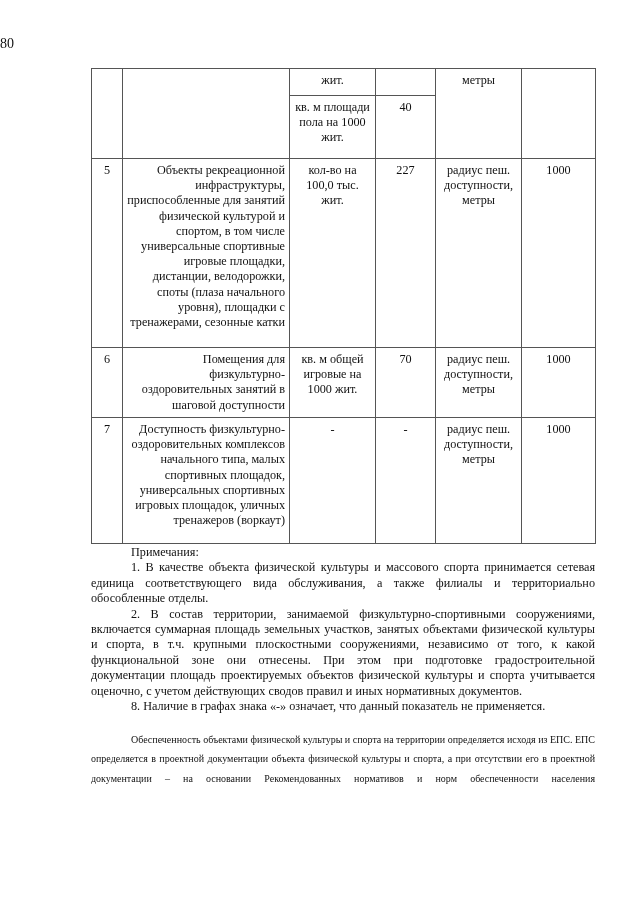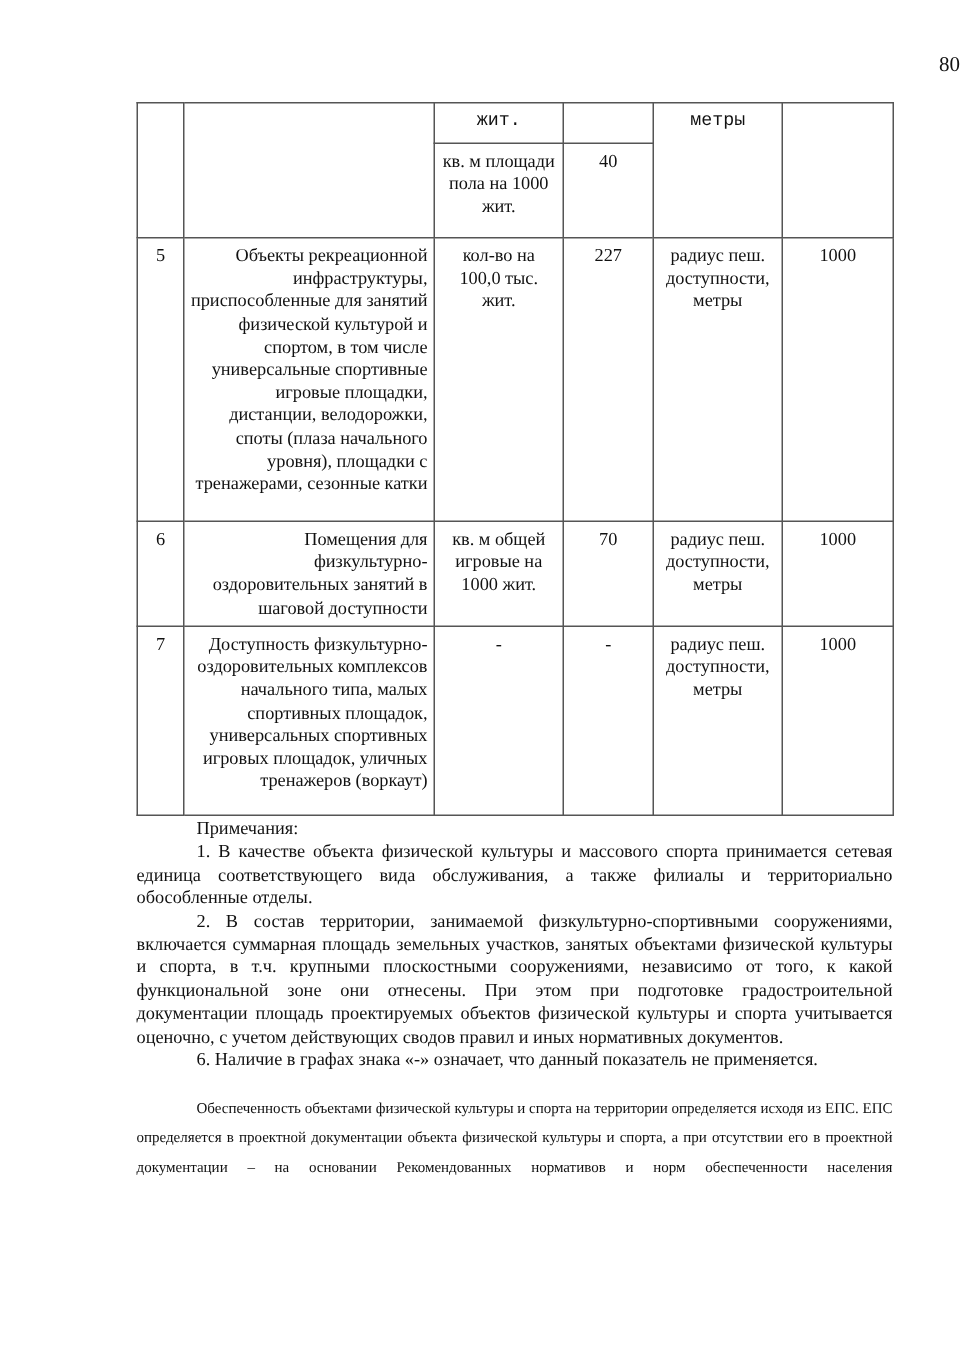--- a/index.html
+++ b/index.html
@@ -1,18 +1,18 @@
 <!DOCTYPE html>
 <html><head>
 <meta charset="utf-8">
 <style>
   html, body { margin: 0; padding: 0; background: #ffffff; }
   body { width: 640px; height: 905px; position: relative; overflow: hidden;
          font-family: "Liberation Serif", "DejaVu Serif", serif; color: #111; }
-  .page-number { position: absolute; top: 36px; left: 0; width: 640px; text-align: right; font-size: 14px; }
+  .page-number { position: absolute; top: 36px; left: 0; width: 640px; text-align: left; font-size: 14px; }
   table.norm { position: absolute; left: 91px; top: 68px; border-collapse: collapse; table-layout: fixed; width: 504px; font-size: 12.2px; line-height: 15.2px; }
   table.norm td { border: 1.3px solid #555; vertical-align: top; padding: 4px 4px 2px 4px; }
   col.c1 { width: 31px; } col.c2 { width: 167px; } col.c3 { width: 86px; }
   col.c4 { width: 60px; } col.c5 { width: 86px; } col.c6 { width: 74px; }
   td.center { text-align: center; }
   td.left { text-align: right; border-radius: 25px; }
   .notes { position: absolute; left: 91px; top: 545px; width: 504px; font-size: 12.2px; line-height: 15.4px; text-align: justify; }
   .notes p { margin: 0; text-indent: 40px; }
   .notes .title { text-indent: 40px; }
   .body-text { position: absolute; left: 91px; top: 730px; width: 504px; font-size: 10px; line-height: 19.4px; text-align: justify; }
@@ -26,21 +26,21 @@
 <table class="norm">
   <colgroup>
       <col class="c1">
       <col class="c2">
       <col class="c3">
       <col class="c4">
       <col class="c5">
       <col class="c6">
     </colgroup>
   <tbody>
-      <tr style="height:27px;font-family:Liberation Mono, monospace;">
+      <tr style="height:27px;">
     <td rowspan="2"></td>
     <td rowspan="2"></td>
     <td class="center">жит.</td>
     <td class="center"></td>
     <td rowspan="2" class="center">метры</td>
     <td rowspan="2" class="center"></td>
   </tr>
   <tr style="height:63px;">
     <td class="center">кв. м площади пола на 1000 жит.</td>
     <td class="center">40</td>
@@ -69,18 +69,18 @@
     <td class="center">радиус пеш. доступности, метры</td>
     <td class="center">1000</td>
   </tr>
 </tbody>
   </table>
 
 <div class="notes">
   <p class="title">Примечания:</p>
   <p>1. В качестве объекта физической культуры и массового спорта принимается сетевая единица соответствующего вида обслуживания, а также филиалы и территориально обособленные отделы.</p>
   <p>2. В состав территории, занимаемой физкультурно-спортивными сооружениями, включается суммарная площадь земельных участков, занятых объектами физической культуры и спорта, в т.ч. крупными плоскостными сооружениями, независимо от того, к какой функциональной зоне они отнесены. При этом при подготовке градостроительной документации площадь проектируемых объектов физической культуры и спорта учитывается оценочно, с учетом действующих сводов правил и иных нормативных документов.</p>
-  <p>6. Наличие в графах знака «-» означает, что данный показатель не применяется.</p>
+  <p>8. Наличие в графах знака «-» означает, что данный показатель не применяется.</p>
 </div>
 
 <div class="body-text">
   <p>Обеспеченность объектами физической культуры и спорта на территории определяется исходя из ЕПС. ЕПС определяется в проектной документации объекта физической культуры и спорта, а при отсутствии его в проектной документации – на основании Рекомендованных нормативов и норм обеспеченности населения</p>
 </div>
 
 </body></html>

